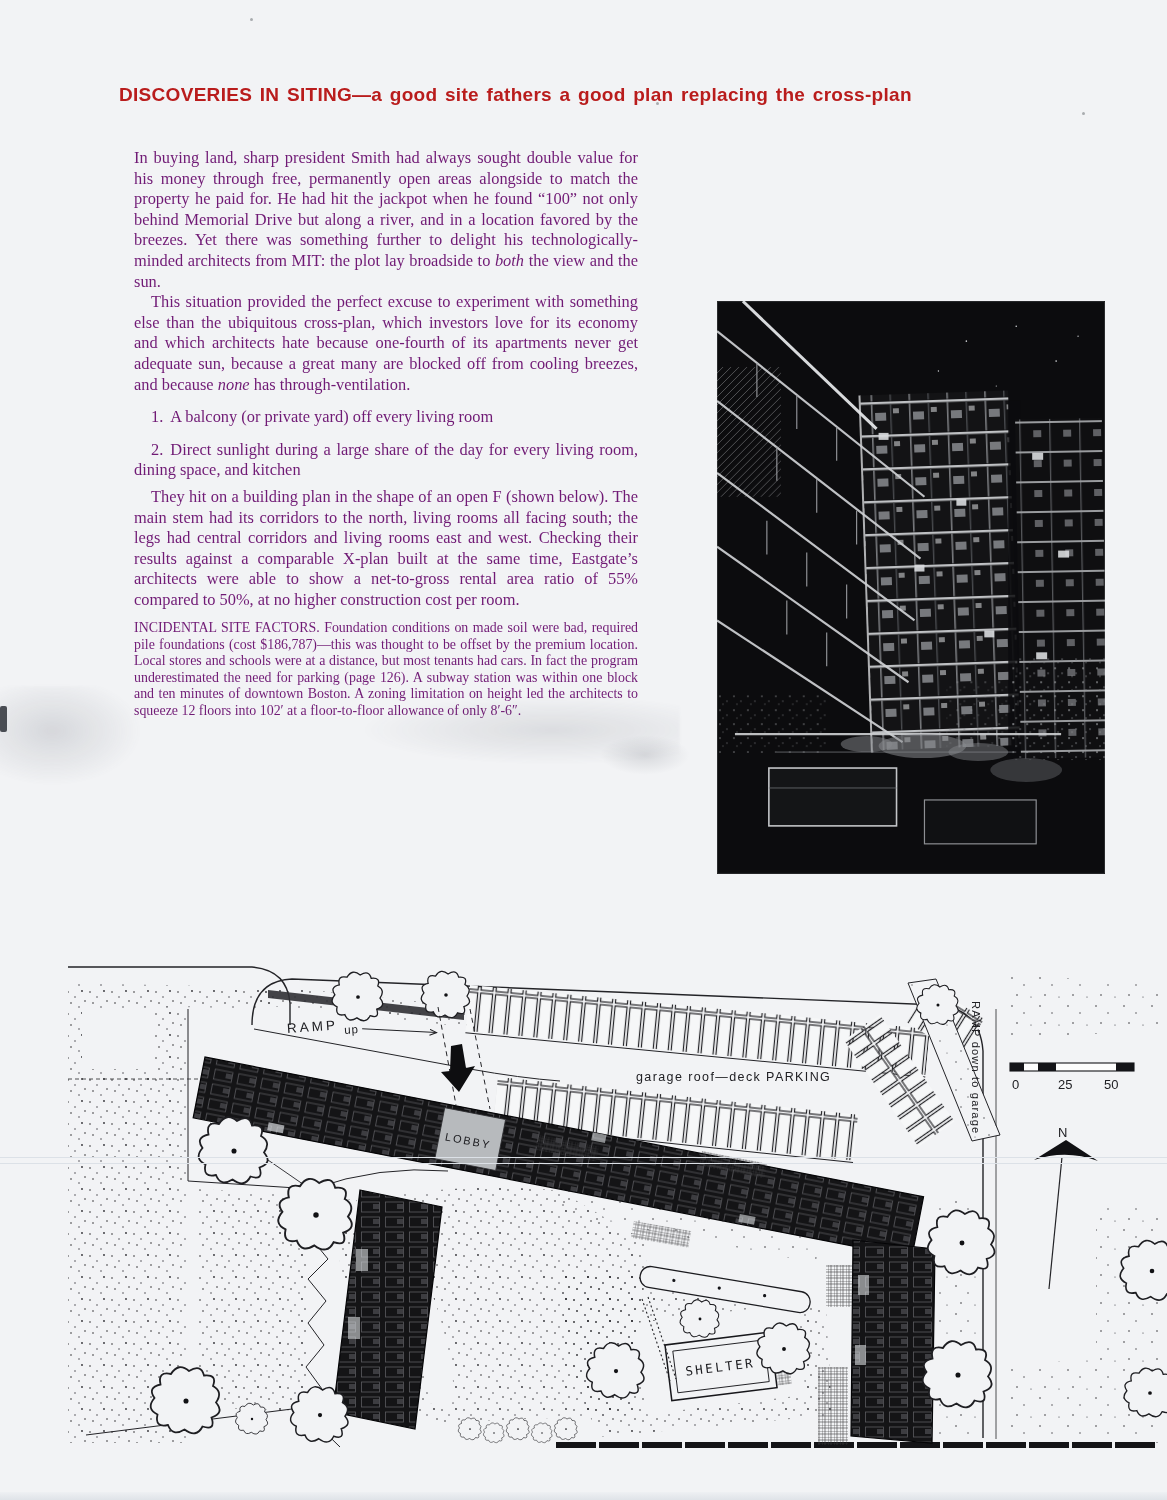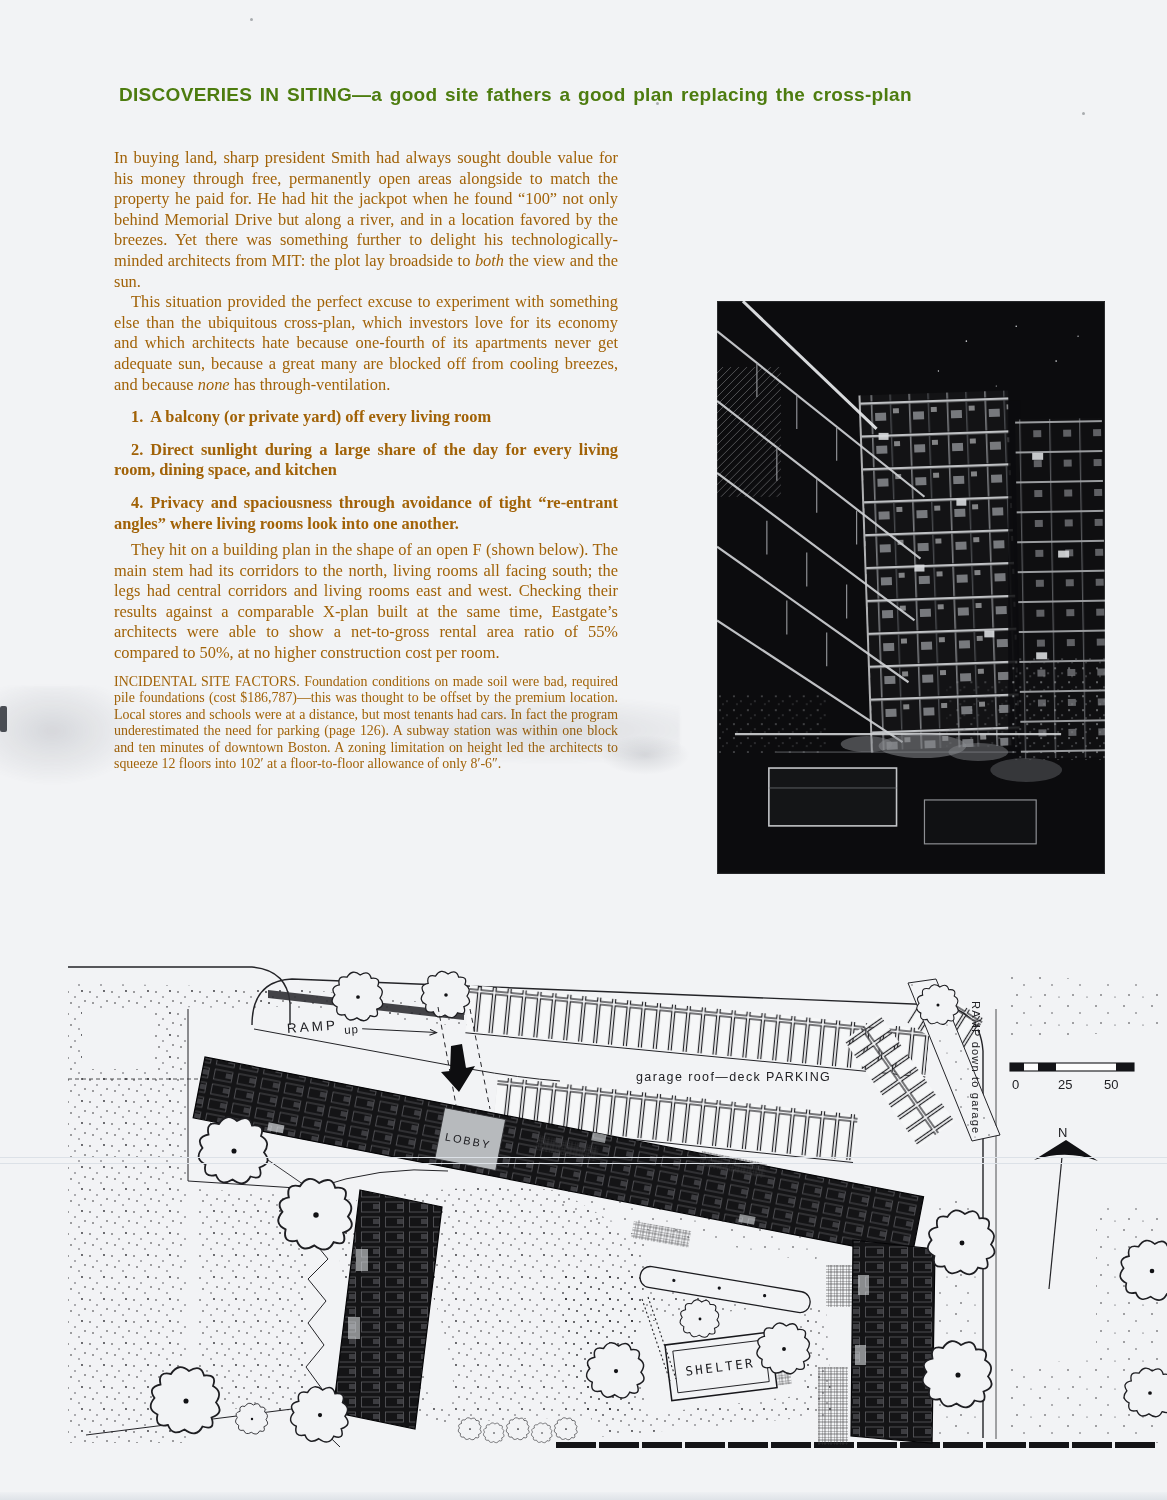--- a/index.html
+++ b/index.html
@@ -5,30 +5,30 @@
   html,body { margin:0; padding:0; }
   body { background:#d9dce0; }
   .page {
     position:relative; width:1167px; height:1500px; margin:0 auto;
     background:#f2f3f5; overflow:hidden;
     font-family:"Liberation Serif", serif; color:#202020;
   }
   .page-title {
     position:absolute; left:119px; top:84px; width:860px; margin:0;
     font-family:"Liberation Sans", sans-serif; font-weight:700;
-    font-size:19px; letter-spacing:0.3px; color:#4d7c0f; word-spacing:2px;
+    font-size:19px; letter-spacing:0.3px; color:#b91c1c; word-spacing:2px;
   }
   .col {
-    position:absolute; left:114px; top:148px; width:504px;
-    text-align:justify; font-size:16.4px; line-height:20.6px; color:#a16207;
+    position:absolute; left:134px; top:148px; width:504px;
+    text-align:justify; font-size:16.4px; line-height:20.6px; color:#701a75;
   }
   .para { margin:0; }
   .ind { text-indent:17px; }
   .plist { margin:5px 0 3px 0; }
-  .plist .para { margin:12px 0 6px 0;font-weight:bold; }
+  .plist .para { margin:12px 0 6px 0; }
   .num { padding-right:7px; }
   .small { margin-top:10px !important; font-size:13.9px; line-height:16.5px; }
   .photo {
     position:absolute; left:717px; top:301px; width:388px; height:573px;
     background:#0c0c0e;
   }
   .photo svg { display:block; width:100%; height:100%; }
   .plan { position:absolute; left:0; top:945px; width:1167px; height:555px; }
   .pt { font-family:"Liberation Sans", sans-serif; fill:#202024; }
   .ptm { font-family:"DejaVu Sans Mono", monospace; fill:#202024; }
@@ -54,21 +54,20 @@
 <div class="page">
 
   <h1 class="page-title">DISCOVERIES IN SITING—a good site fathers a good plan replacing the cross-plan</h1>
 
   <div class="col">
     <p class="para"><span>In buying land, sharp president Smith had always sought double value for his money through free, permanently open areas alongside to match the property he paid for.  He had hit the jackpot when he found “100” not only behind Memorial Drive but along a river, and in a location favored by the breezes.  Yet there was something further to delight his technologically-minded architects from MIT: the plot lay broadside to </span><i>both</i><span> the view and the sun.</span></p>
     <p class="para ind"><span>This situation provided the perfect excuse to experiment with something else than the ubiquitous cross-plan, which investors love for its economy and which architects hate because one-fourth of its apartments never get adequate sun, because a great many are blocked off from cooling breezes, and because </span><i>none</i><span> has through-ventilation.</span></p>
     <div class="plist">
       <p class="para ind"><span class="num">1.</span><span>A balcony (or private yard) off every living room</span></p>
       <p class="para ind"><span class="num">2.</span><span>Direct sunlight during a large share of the day for every living room, dining space, and kitchen</span></p>
-      <p class="para ind"><span class="num">4.</span><span>Privacy and spaciousness through avoidance of tight “re-entrant angles” where living rooms look into one another.</span></p>
     </div>
     <p class="para ind">They hit on a building plan in the shape of an open F (shown below).  The main stem had its corridors to the north, living rooms all facing south; the legs had central corridors and living rooms east and west.  Checking their results against a comparable X-plan built at the same time, Eastgate’s architects were able to show a net-to-gross rental area ratio of 55% compared to 50%, at no higher construction cost per room.</p>
     <p class="para small"><span>INCIDENTAL SITE FACTORS.</span><span>  Foundation conditions on made soil were bad, required pile foundations (cost $186,787)—this was thought to be offset by the premium location.  Local stores and schools were at a distance, but most tenants had cars.  In fact the program underestimated the need for parking (page 126).  A subway station was within one block and ten minutes of downtown Boston.  A zoning limitation on height led the architects to squeeze 12 floors into 102′ at a floor-to-floor allowance of only 8′-6″.</span></p>
   </div>
 
   <div class="photo">
     <svg viewBox="0 0 389 574">
       <defs>
         <pattern id="phfl" width="38" height="33" patternUnits="userSpaceOnUse">
           <rect width="38" height="33" fill="#131315"></rect>

